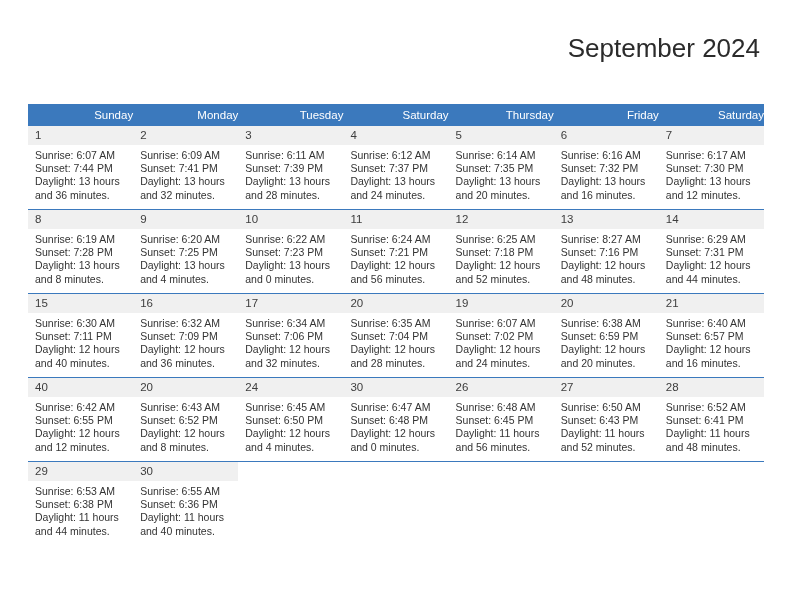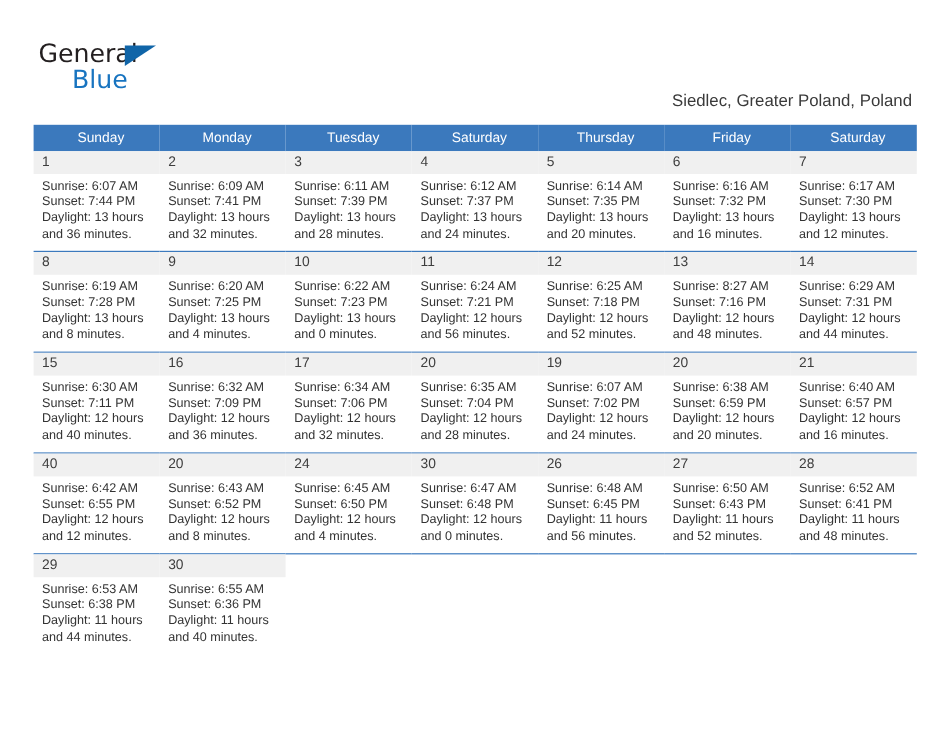--- a/index.html
+++ b/index.html
@@ -97,21 +97,21 @@
   table.cal {
     border-collapse: collapse;
     width: 736px;
     table-layout: fixed;
   }
   table.cal th {
     background: #3b79bd;
     color: #ffffff;
     font-size: 11.5px;
     font-weight: 400;
-    text-align: center;
+    text-align: right;
     padding: 5px 0 5px 7px;
     height: 12px;
     border: none;
   }
   table.cal td {
     vertical-align: top;
     padding: 0;
     border: none;
     border-top: 1px solid #3b79bd;
     height: 83px;
@@ -145,27 +145,22 @@
     white-space: nowrap;
   }
 </style>
 </head>
 <body>
 
 <div class="page">
 
   <div class="header">
 
-    <div class="logo">
-      <span class="logo-general">General</span>
-      <span class="logo-tri"></span>
-      <span class="logo-blue">Blue</span>
-    </div>
-
-    <div class="subtitle">Siedlec, Greater Poland, Poland</div>
+
+    <div class="title">September 2024</div>
   </div>
 
   <div class="calendar">
     <table class="cal">
       <thead>
         <tr>
           <th>Sunday</th>
           <th>Monday</th>
           <th>Tuesday</th>
           <th>Saturday</th>

